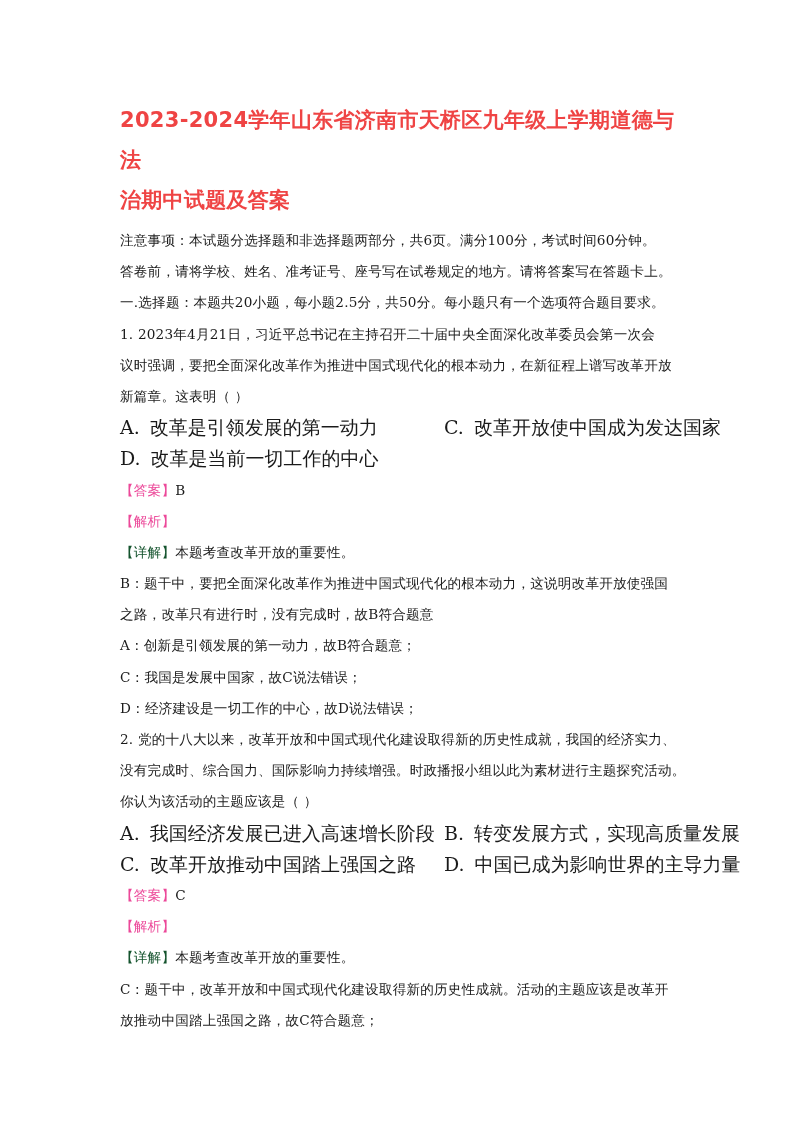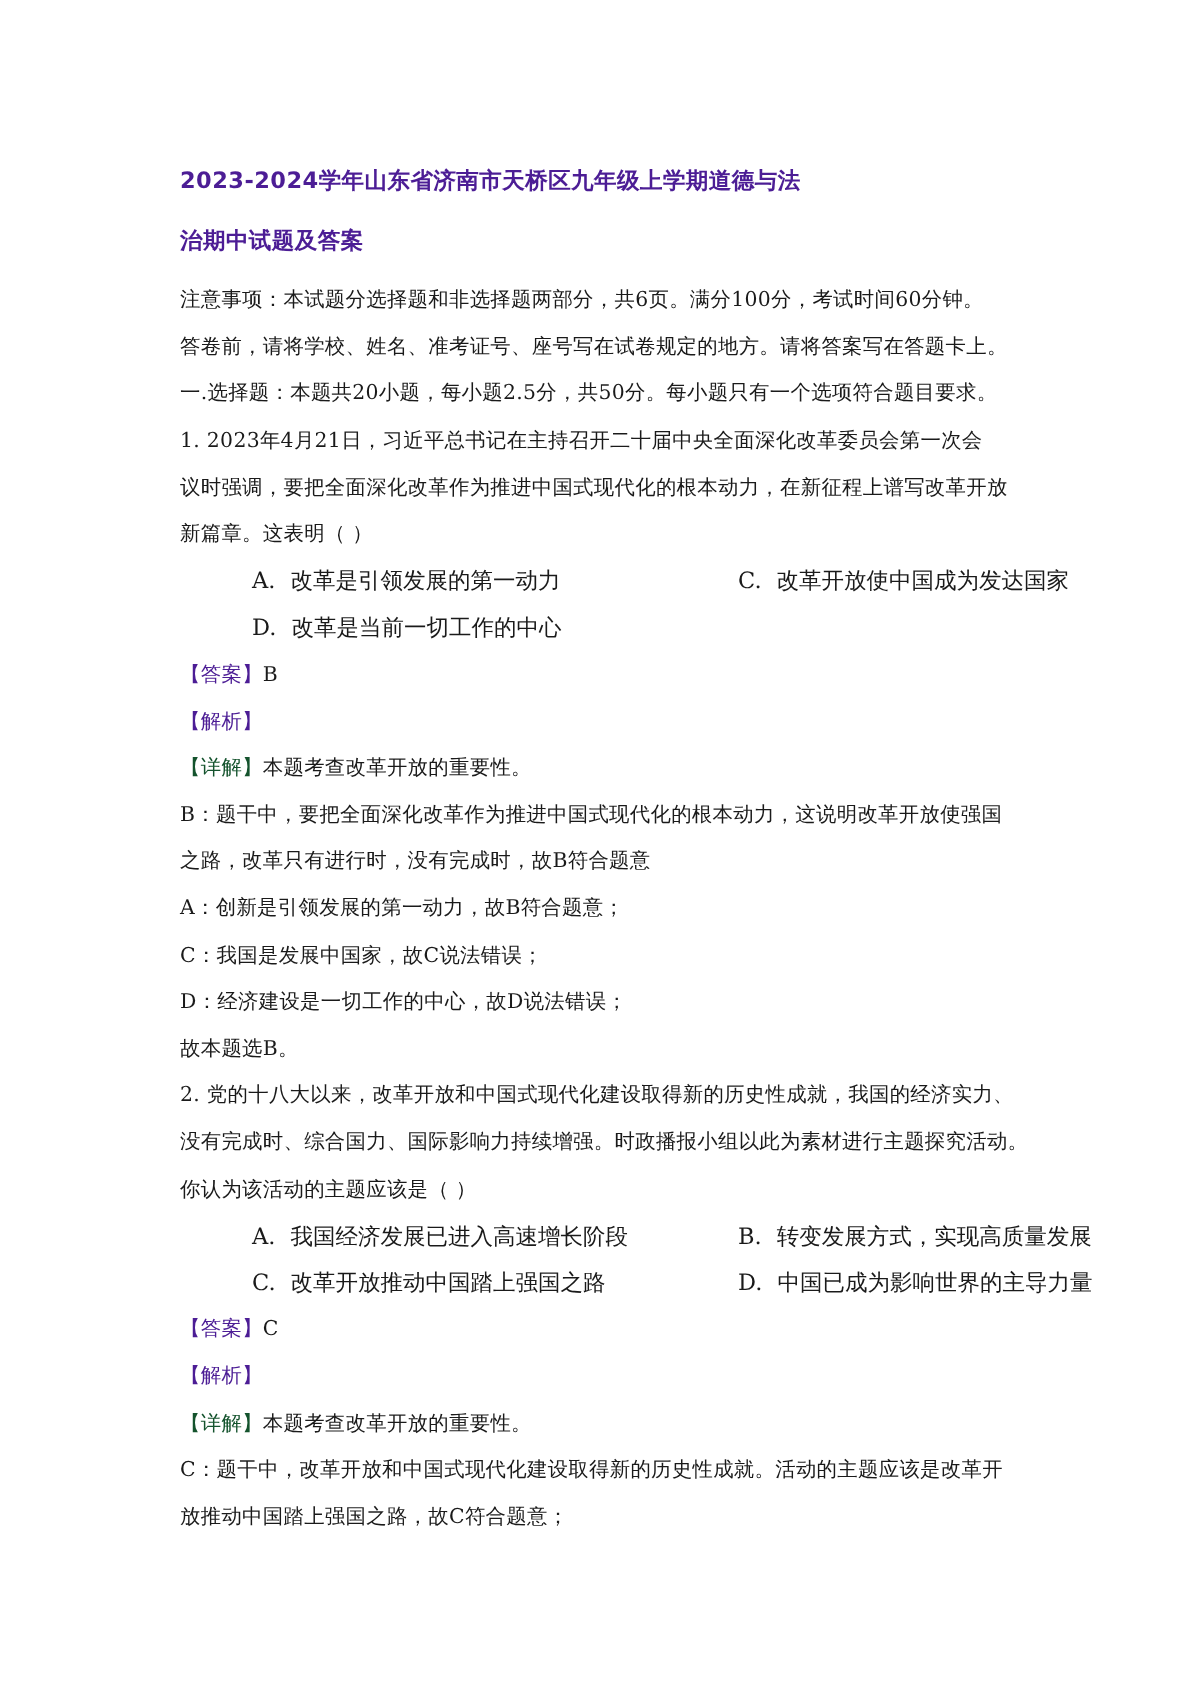--- a/index.html
+++ b/index.html
@@ -17,48 +17,47 @@
     }
     .page {
       position: absolute;
       left: 120px;
       top: 100px;
       width: 556px;
     }
     .title {
       font-family: "DejaVu Sans", "Liberation Sans", sans-serif;
       font-weight: bold;
-      font-size: 15px;
+      font-size: 21px;
       line-height: 40px;
       margin: 0;
       letter-spacing: 0.3px;
-      color: #4c1d95;
+      color: #ef4444;
     }
     .line {
       font-size: 13.6px;
       line-height: 31.2px;
       height: 31.2px;
       white-space: nowrap;
       letter-spacing: 0.2px;
     }
     .body-block { margin-top: 5px; }
     .options {
       display: grid;
       grid-template-columns: 324px 232px;
     }
     .options .opt {
-      font-size: 15px;
+      font-size: 19px;
       line-height: 31.2px;
       height: 31.2px;
       white-space: nowrap;
-      margin-left: 48px;
     }
     .opt-letter { margin-right: 10px; }
     .tag {
-      color: #4c1d95;
+      color: #ec4899;
     }
     .tag-dark {
       color: #14532d;
     }
   </style>
 </head>
 <body>
 
 <div class="page">
 
@@ -86,21 +85,20 @@
 
     <div class="line"><span class="tag">【答案】</span><span>B</span></div>
     <div class="line"><span class="tag">【解析】</span></div>
     <div class="line"><span class="tag-dark">【详解】</span><span>本题考查改革开放的重要性。</span></div>
 
     <div class="line">B：题干中，要把全面深化改革作为推进中国式现代化的根本动力，这说明改革开放使强国</div>
     <div class="line">之路，改革只有进行时，没有完成时，故B符合题意</div>
     <div class="line">A：创新是引领发展的第一动力，故B符合题意；</div>
     <div class="line">C：我国是发展中国家，故C说法错误；</div>
     <div class="line">D：经济建设是一切工作的中心，故D说法错误；</div>
-    <div class="line">故本题选B。</div>
   </div>
 
   <div>
     <div class="line">2. 党的十八大以来，改革开放和中国式现代化建设取得新的历史性成就，我国的经济实力、</div>
     <div class="line">没有完成时、综合国力、国际影响力持续增强。时政播报小组以此为素材进行主题探究活动。</div>
     <div class="line">你认为该活动的主题应该是（    ）</div>
 
     <div class="options">
       <div class="opt"><span class="opt-letter">A.</span><span>我国经济发展已进入高速增长阶段</span></div>
       <div class="opt"><span class="opt-letter">B.</span><span>转变发展方式，实现高质量发展</span></div>

